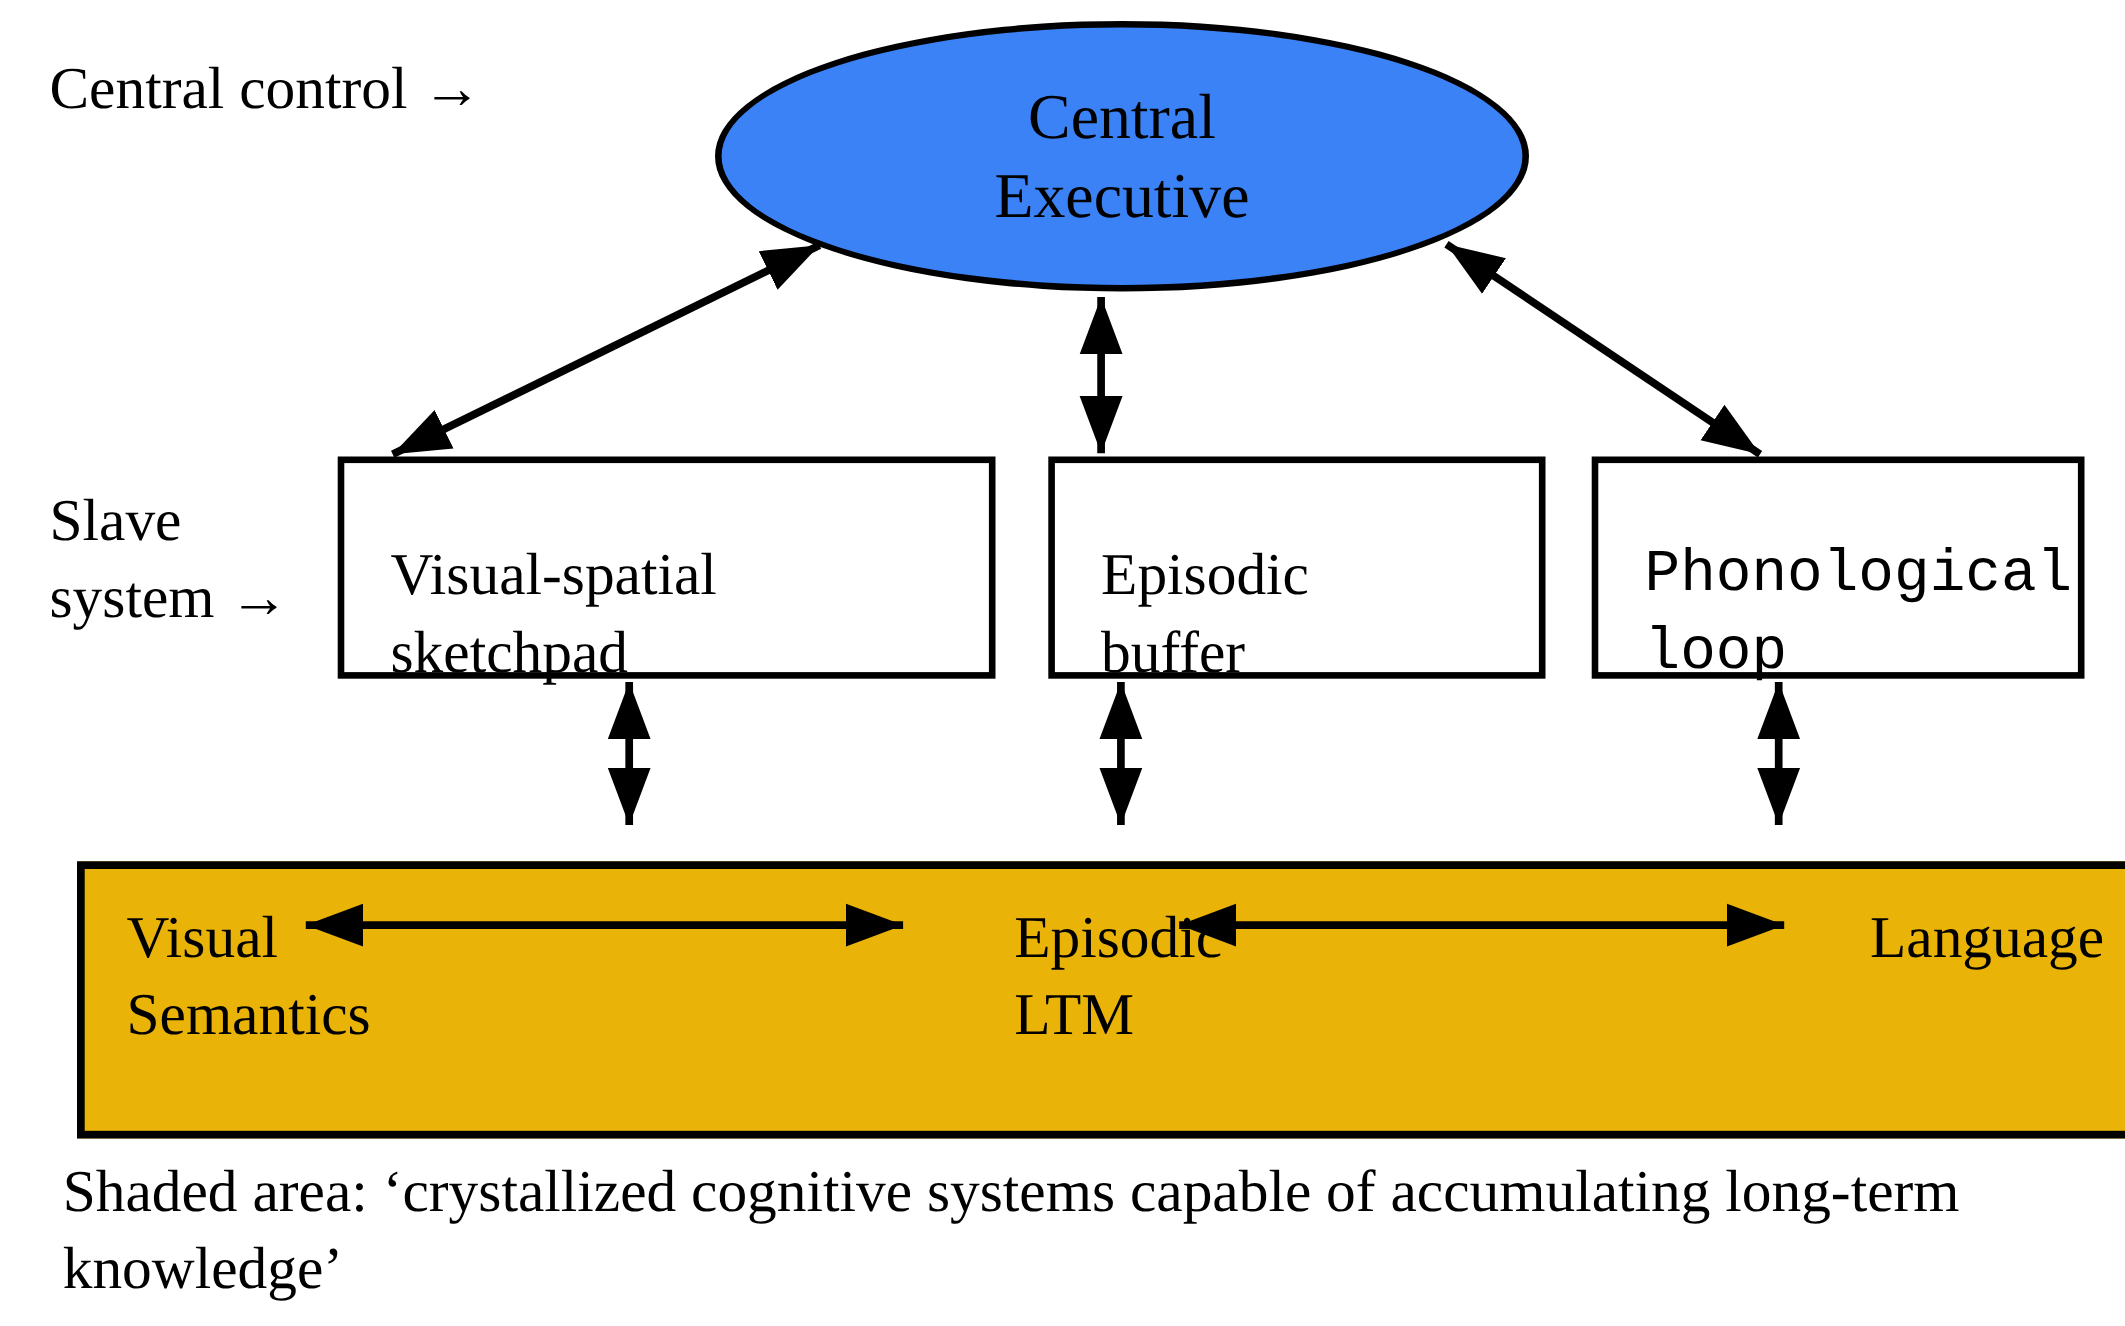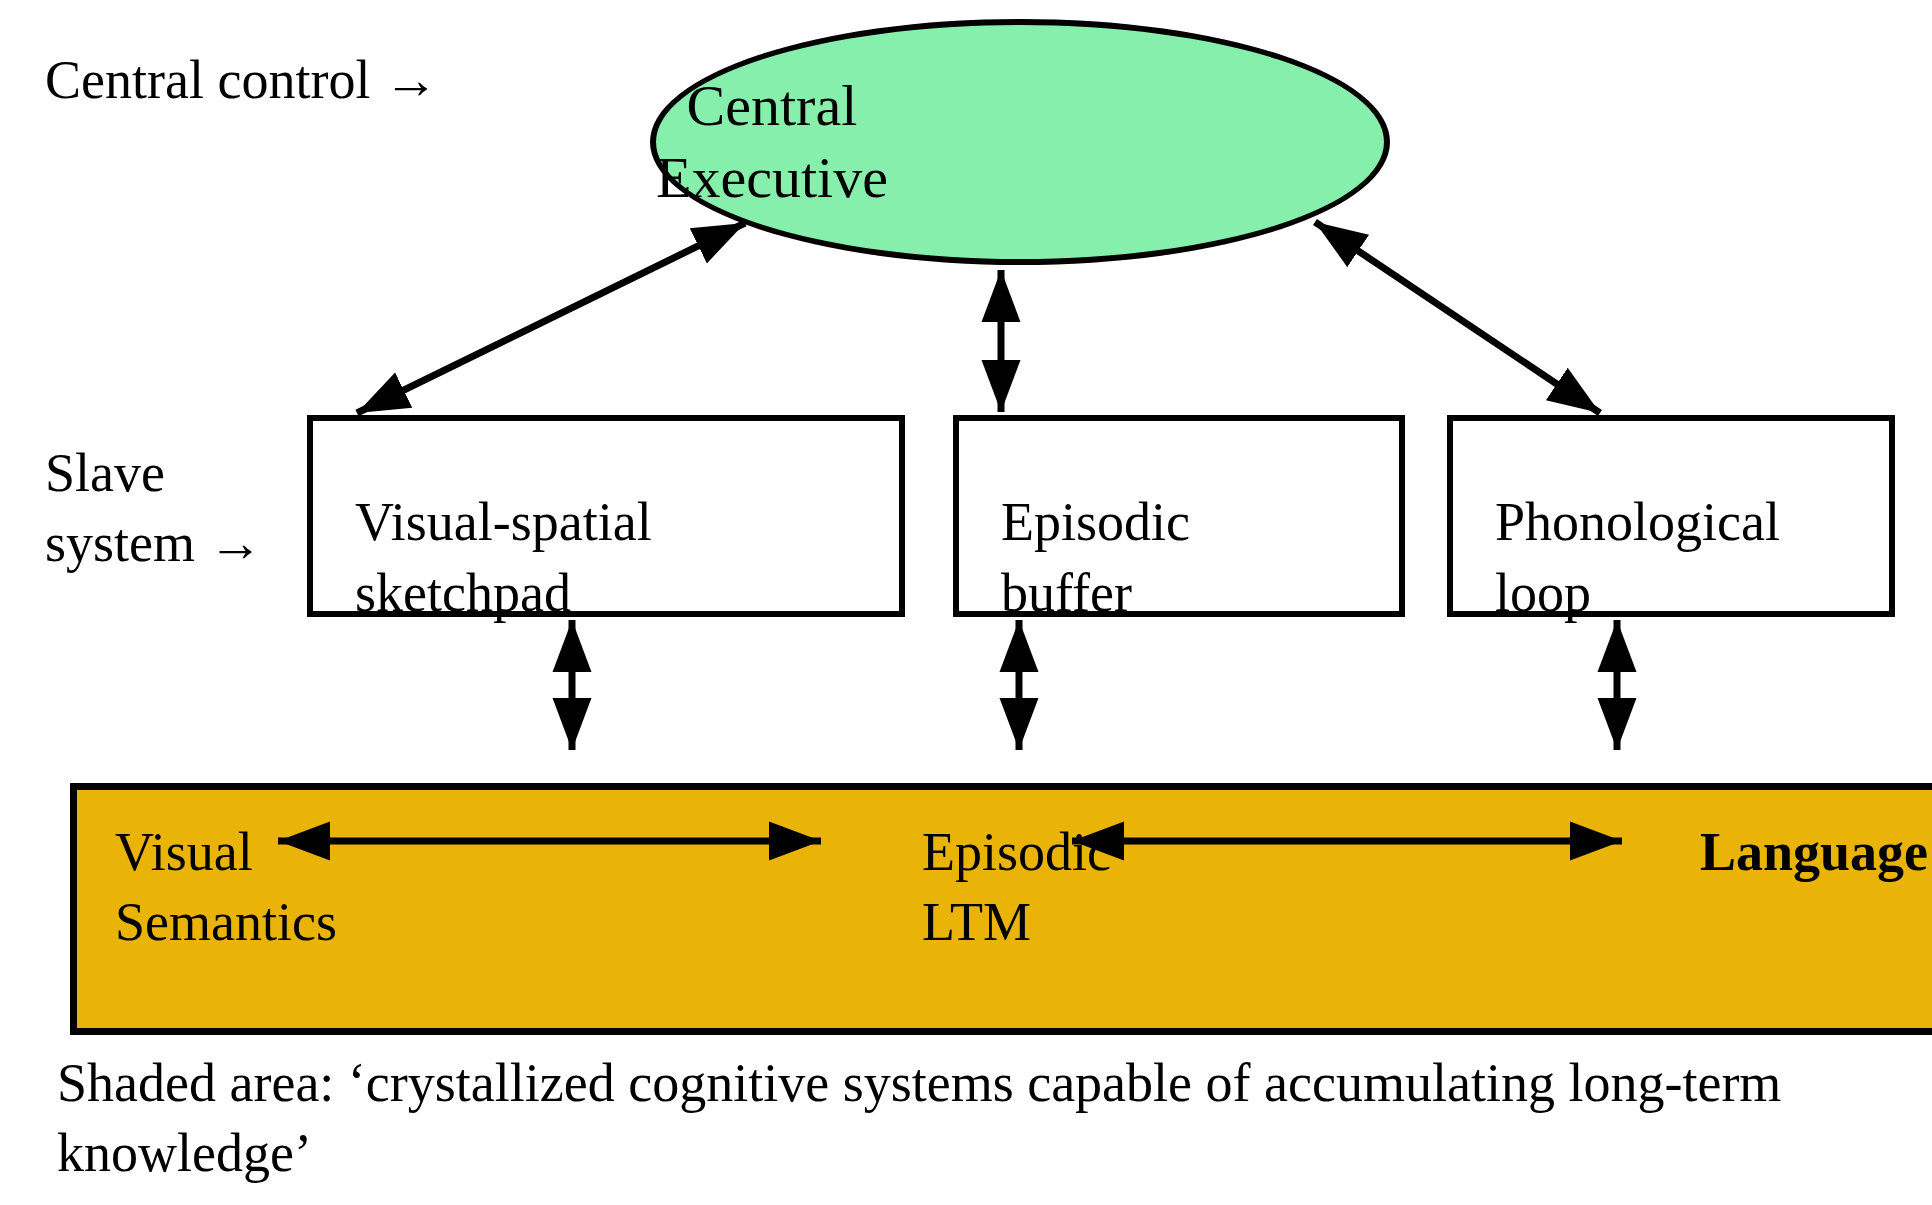--- a/index.html
+++ b/index.html
@@ -33,24 +33,25 @@
     padding: 26px 0 0 42px;
     line-height: 1.32;
     margin-top: 40px;
   }
   #central-ellipse {
     position: absolute;
     left: 650px; top: 19px;
     width: 740px; height: 246px;
     border: 6px solid #000;
     border-radius: 50%;
-    background: #86efac;
+    background: #3b82f6;
     box-sizing: border-box;
     display: flex;
     align-items: center;
+    justify-content: center;
     text-align: center;
   }
   #central-ellipse .txt {
     position: static;
     font-size: 58px;
     line-height: 1.25;
   }
   #ltm-region {
     position: absolute;
     left: 22px; top: 783px;
@@ -84,31 +85,31 @@
   <div class="node-box" style="left:307px; width:598px;">
     <div class="txt">Visual-spatial
 sketchpad</div>
   </div>
 
   <div class="node-box" style="left:953px; width:452px;">
     <div class="txt">Episodic
 buffer</div>
   </div>
 
-  <div class="node-box" style="left:1447px; width:448px;">
+  <div class="node-box" style="left:1447px; width:448px;font-family:Liberation Mono, monospace;">
     <div class="txt">Phonological
 loop</div>
   </div>
 
   <div id="ltm-region" style="background: #eab308; margin-left: 48px;">
     <div class="txt" style="left:38px; top:27px;">Visual
 Semantics</div>
     <div class="txt" style="left:845px; top:27px;">Episodic
 LTM</div>
-    <div class="txt" style="left:1623px; top:27px;font-weight:bold;">Language</div>
+    <div class="txt" style="left:1623px; top:27px;">Language</div>
   </div>
 
   <div class="txt" id="caption" style="left:45px; top:1048px;margin-left:12px;">Shaded area: ‘crystallized cognitive systems capable of accumulating long-term
 knowledge’</div>
 
   <svg id="arrow-layer" viewBox="0 0 1932 1205">
     <defs>
       <marker id="ah-end" viewBox="0 0 12 9" refX="12" refY="4.5" markerWidth="52" markerHeight="42" markerUnits="userSpaceOnUse" orient="auto">
         <path d="M0,0 L12,4.5 L0,9 Z" fill="#000"></path>
       </marker>

